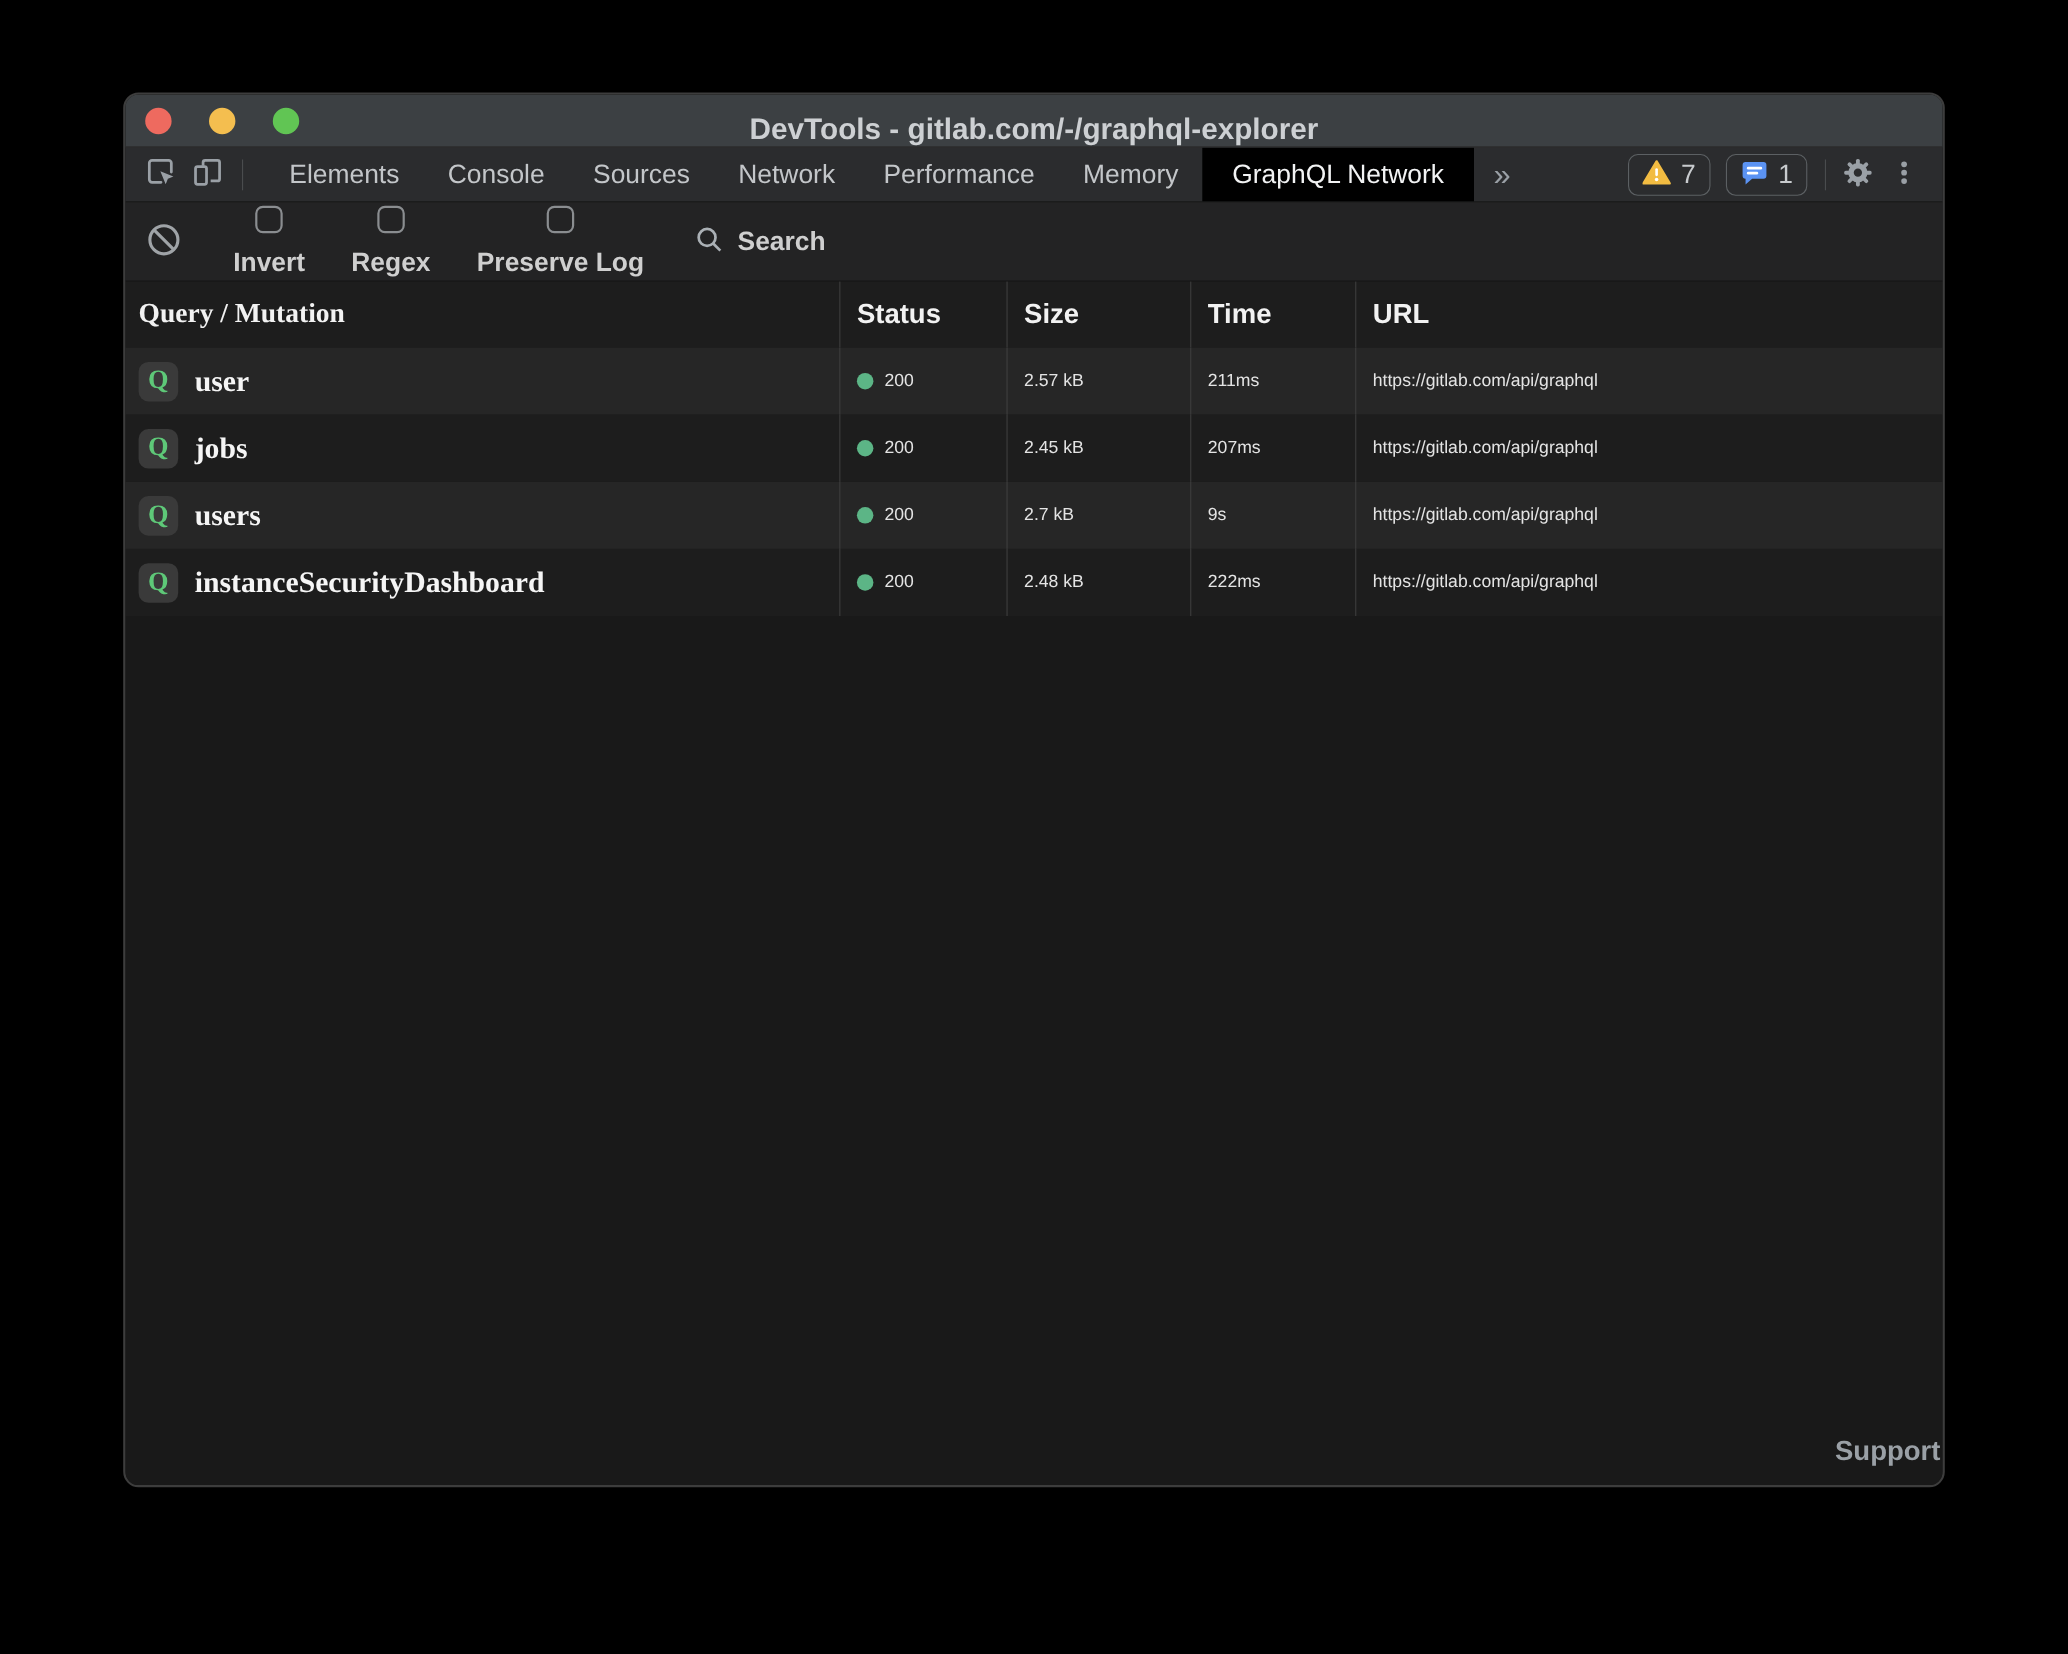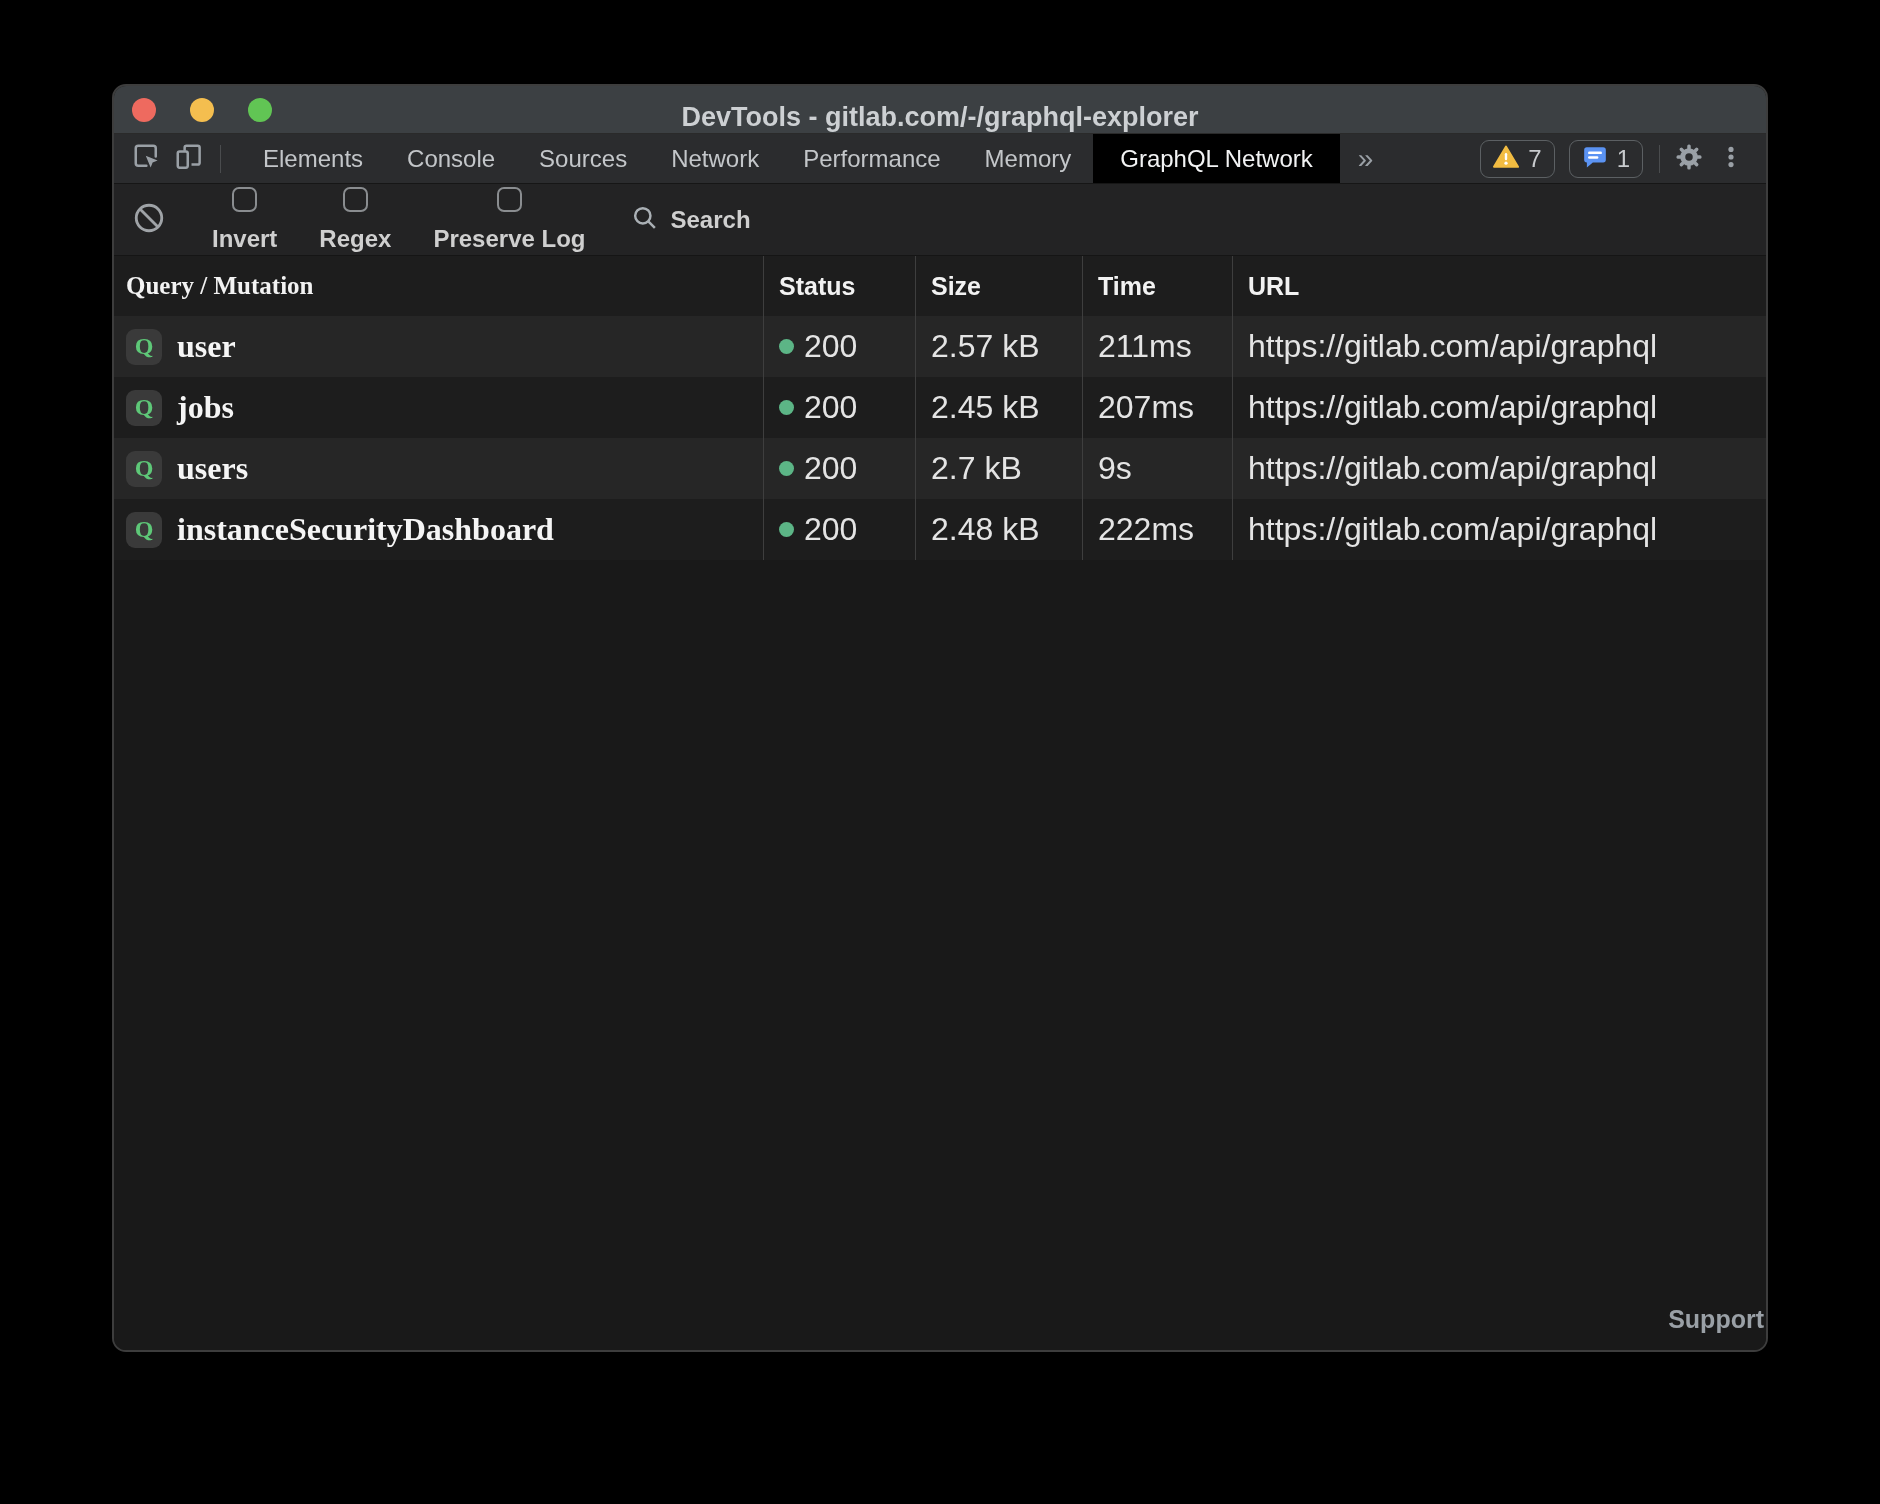--- a/index.html
+++ b/index.html
@@ -63,23 +63,23 @@
   .th:first-child, .td:first-child { padding-left:12px;font-family:Liberation Serif, serif; }
   .th + .th, .td + .td { border-left:1px solid #3e3e3e; }
   .row { height:61px; flex:0 0 61px; cursor:pointer; }
   .row:nth-child(odd) { background:#262626; }
   .row:nth-child(even) { background:#1d1d1d; }
   .qbadge {
     width:36px; height:36px; border-radius:9px; background:#3a3a3a; flex:0 0 36px;
     display:flex; align-items:center; justify-content:center;
     font-size:24px; font-weight:bold; color:#5EC878;
   }
-  .qname { font-size:32px; font-weight:bold; color:#f5f5f5; margin-left:5px; white-space:nowrap; }
+  .qname { font-size:27px; font-weight:bold; color:#f5f5f5; margin-left:5px; white-space:nowrap; }
   .dot { width:15px; height:15px; border-radius:50%; background:#5CB586; flex:0 0 15px; }
-  .val { font-size:32px; color:#e4e4e4; white-space:nowrap; }
+  .val { font-size:16px; color:#e4e4e4; white-space:nowrap; }
 
   .empty-area { flex:1; background:#191919; }
   .footer-support {
     position:absolute; right:2px; bottom:16px; font-size:25px; font-weight:bold; color:#9aa0a6; cursor:pointer;
   }
 </style>
 </head>
 <body>
 
 <div class="window">

